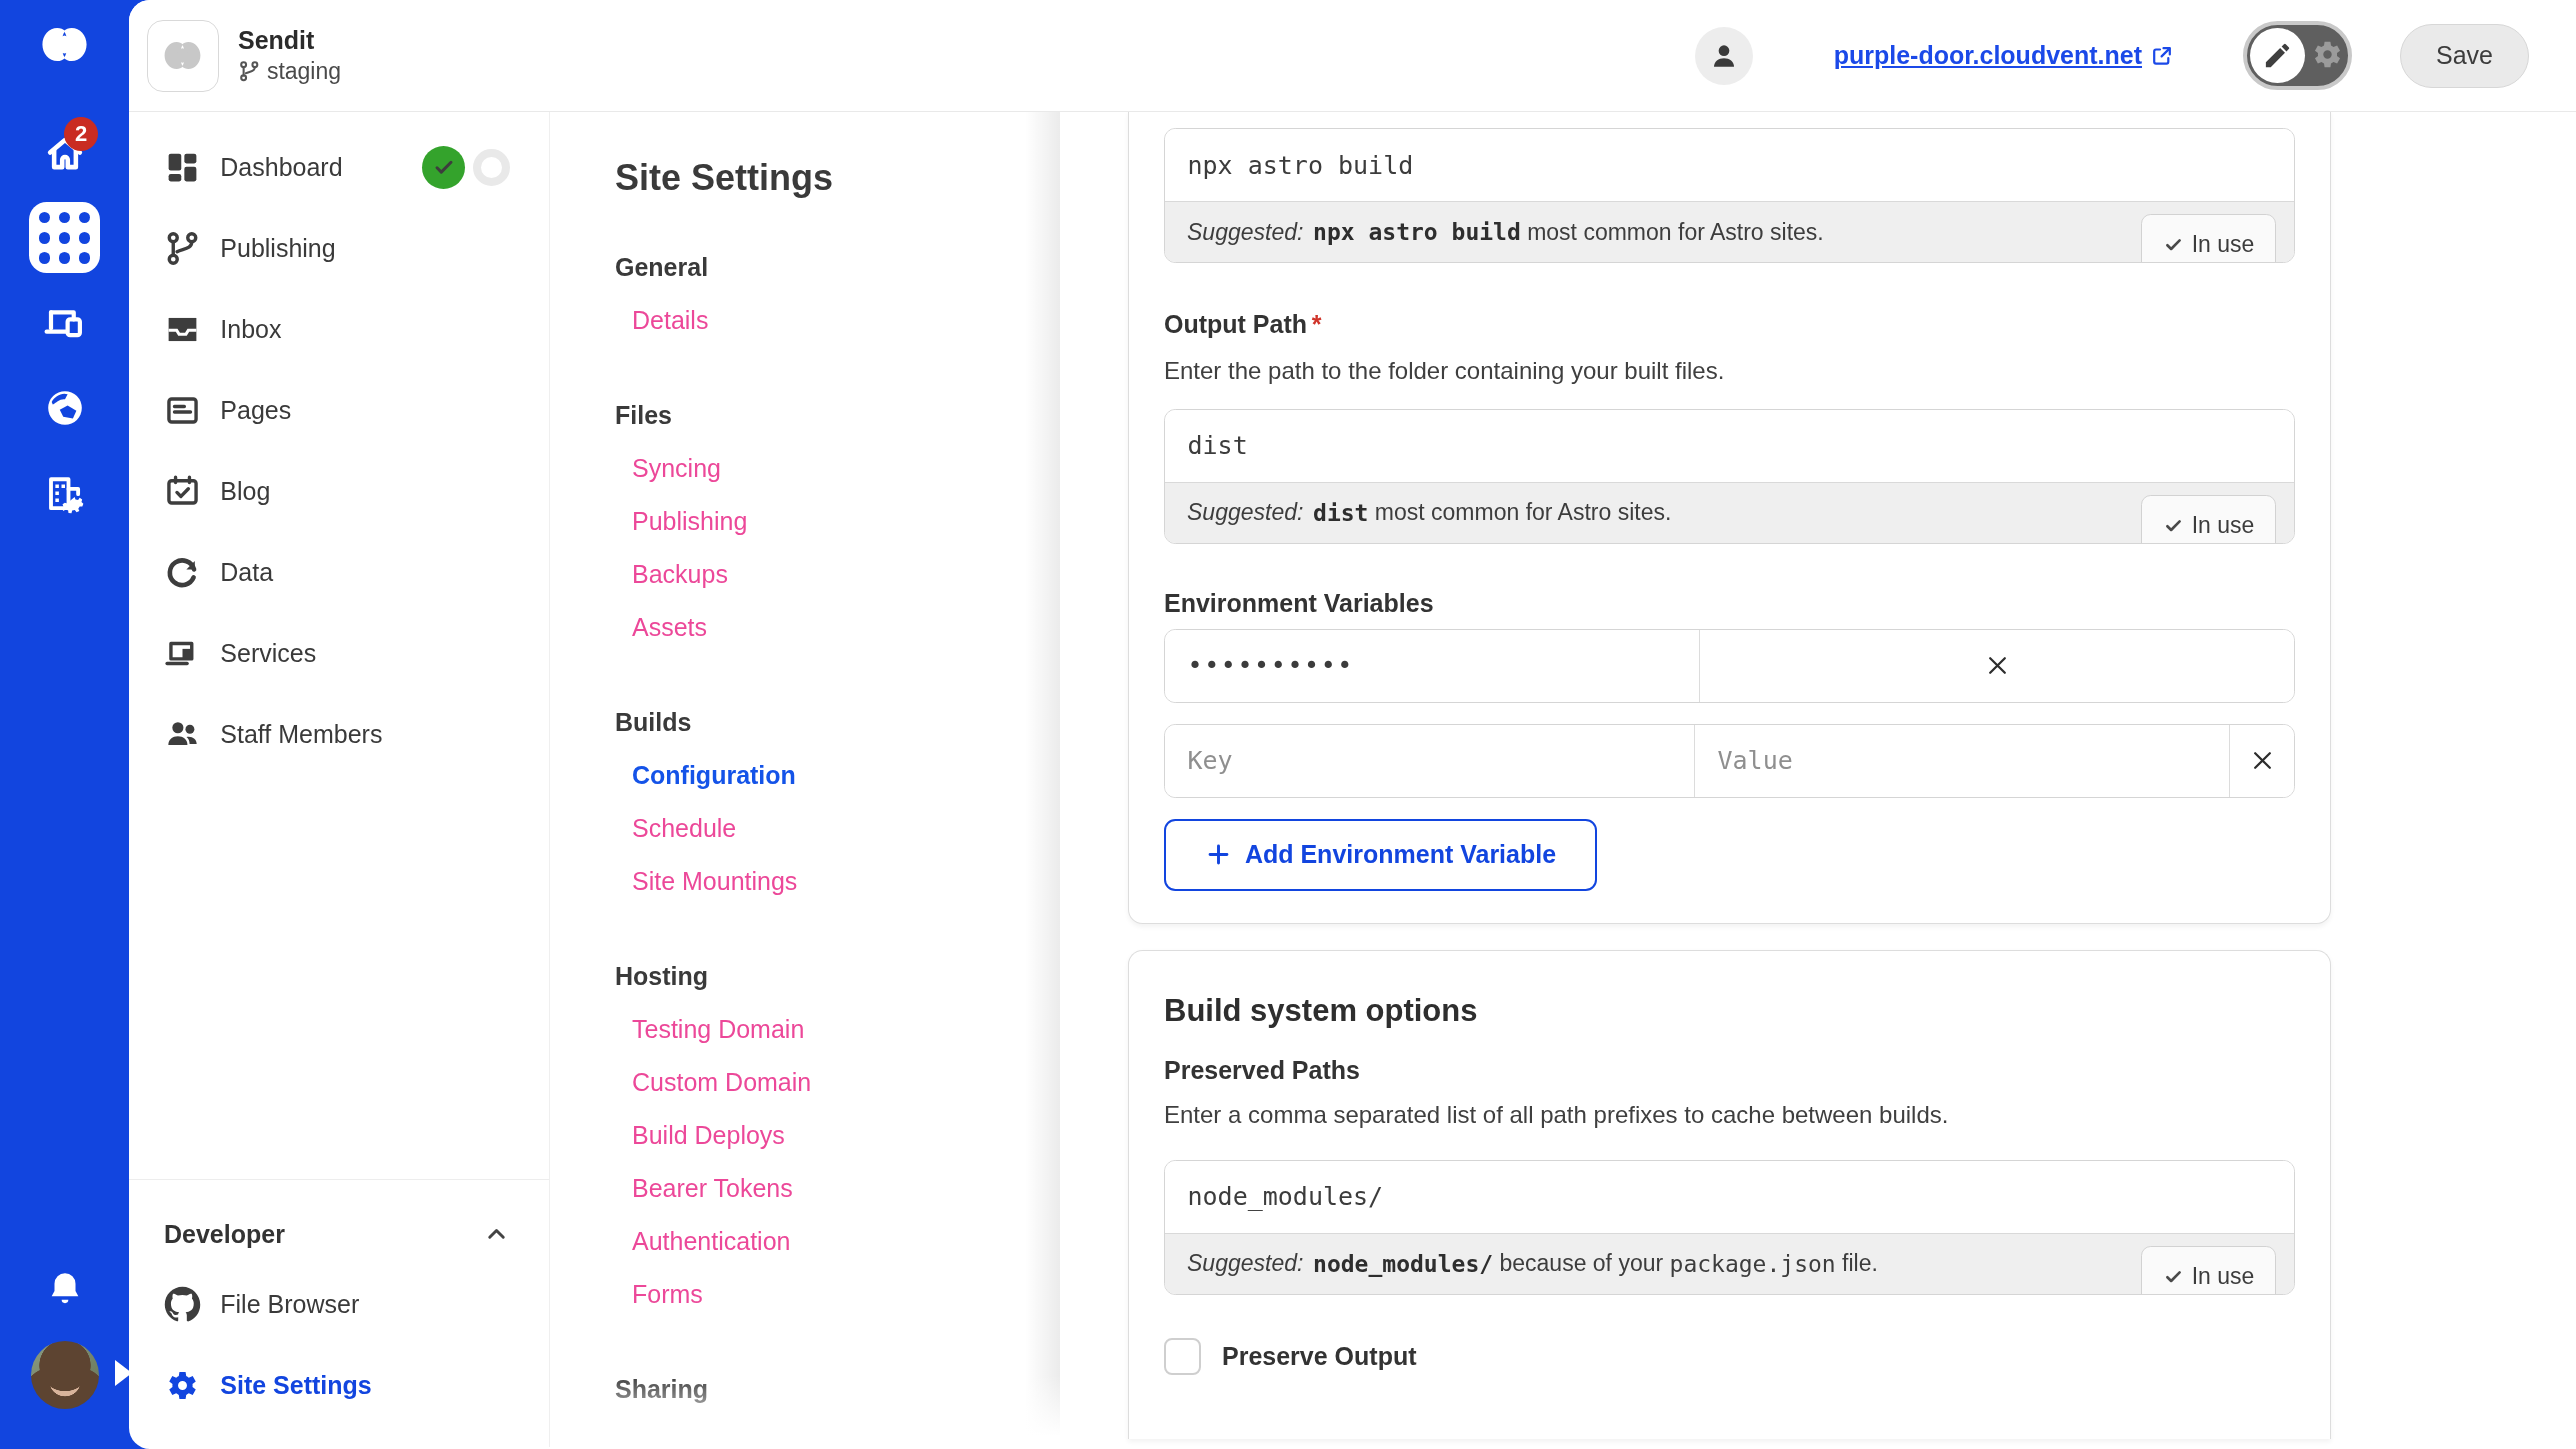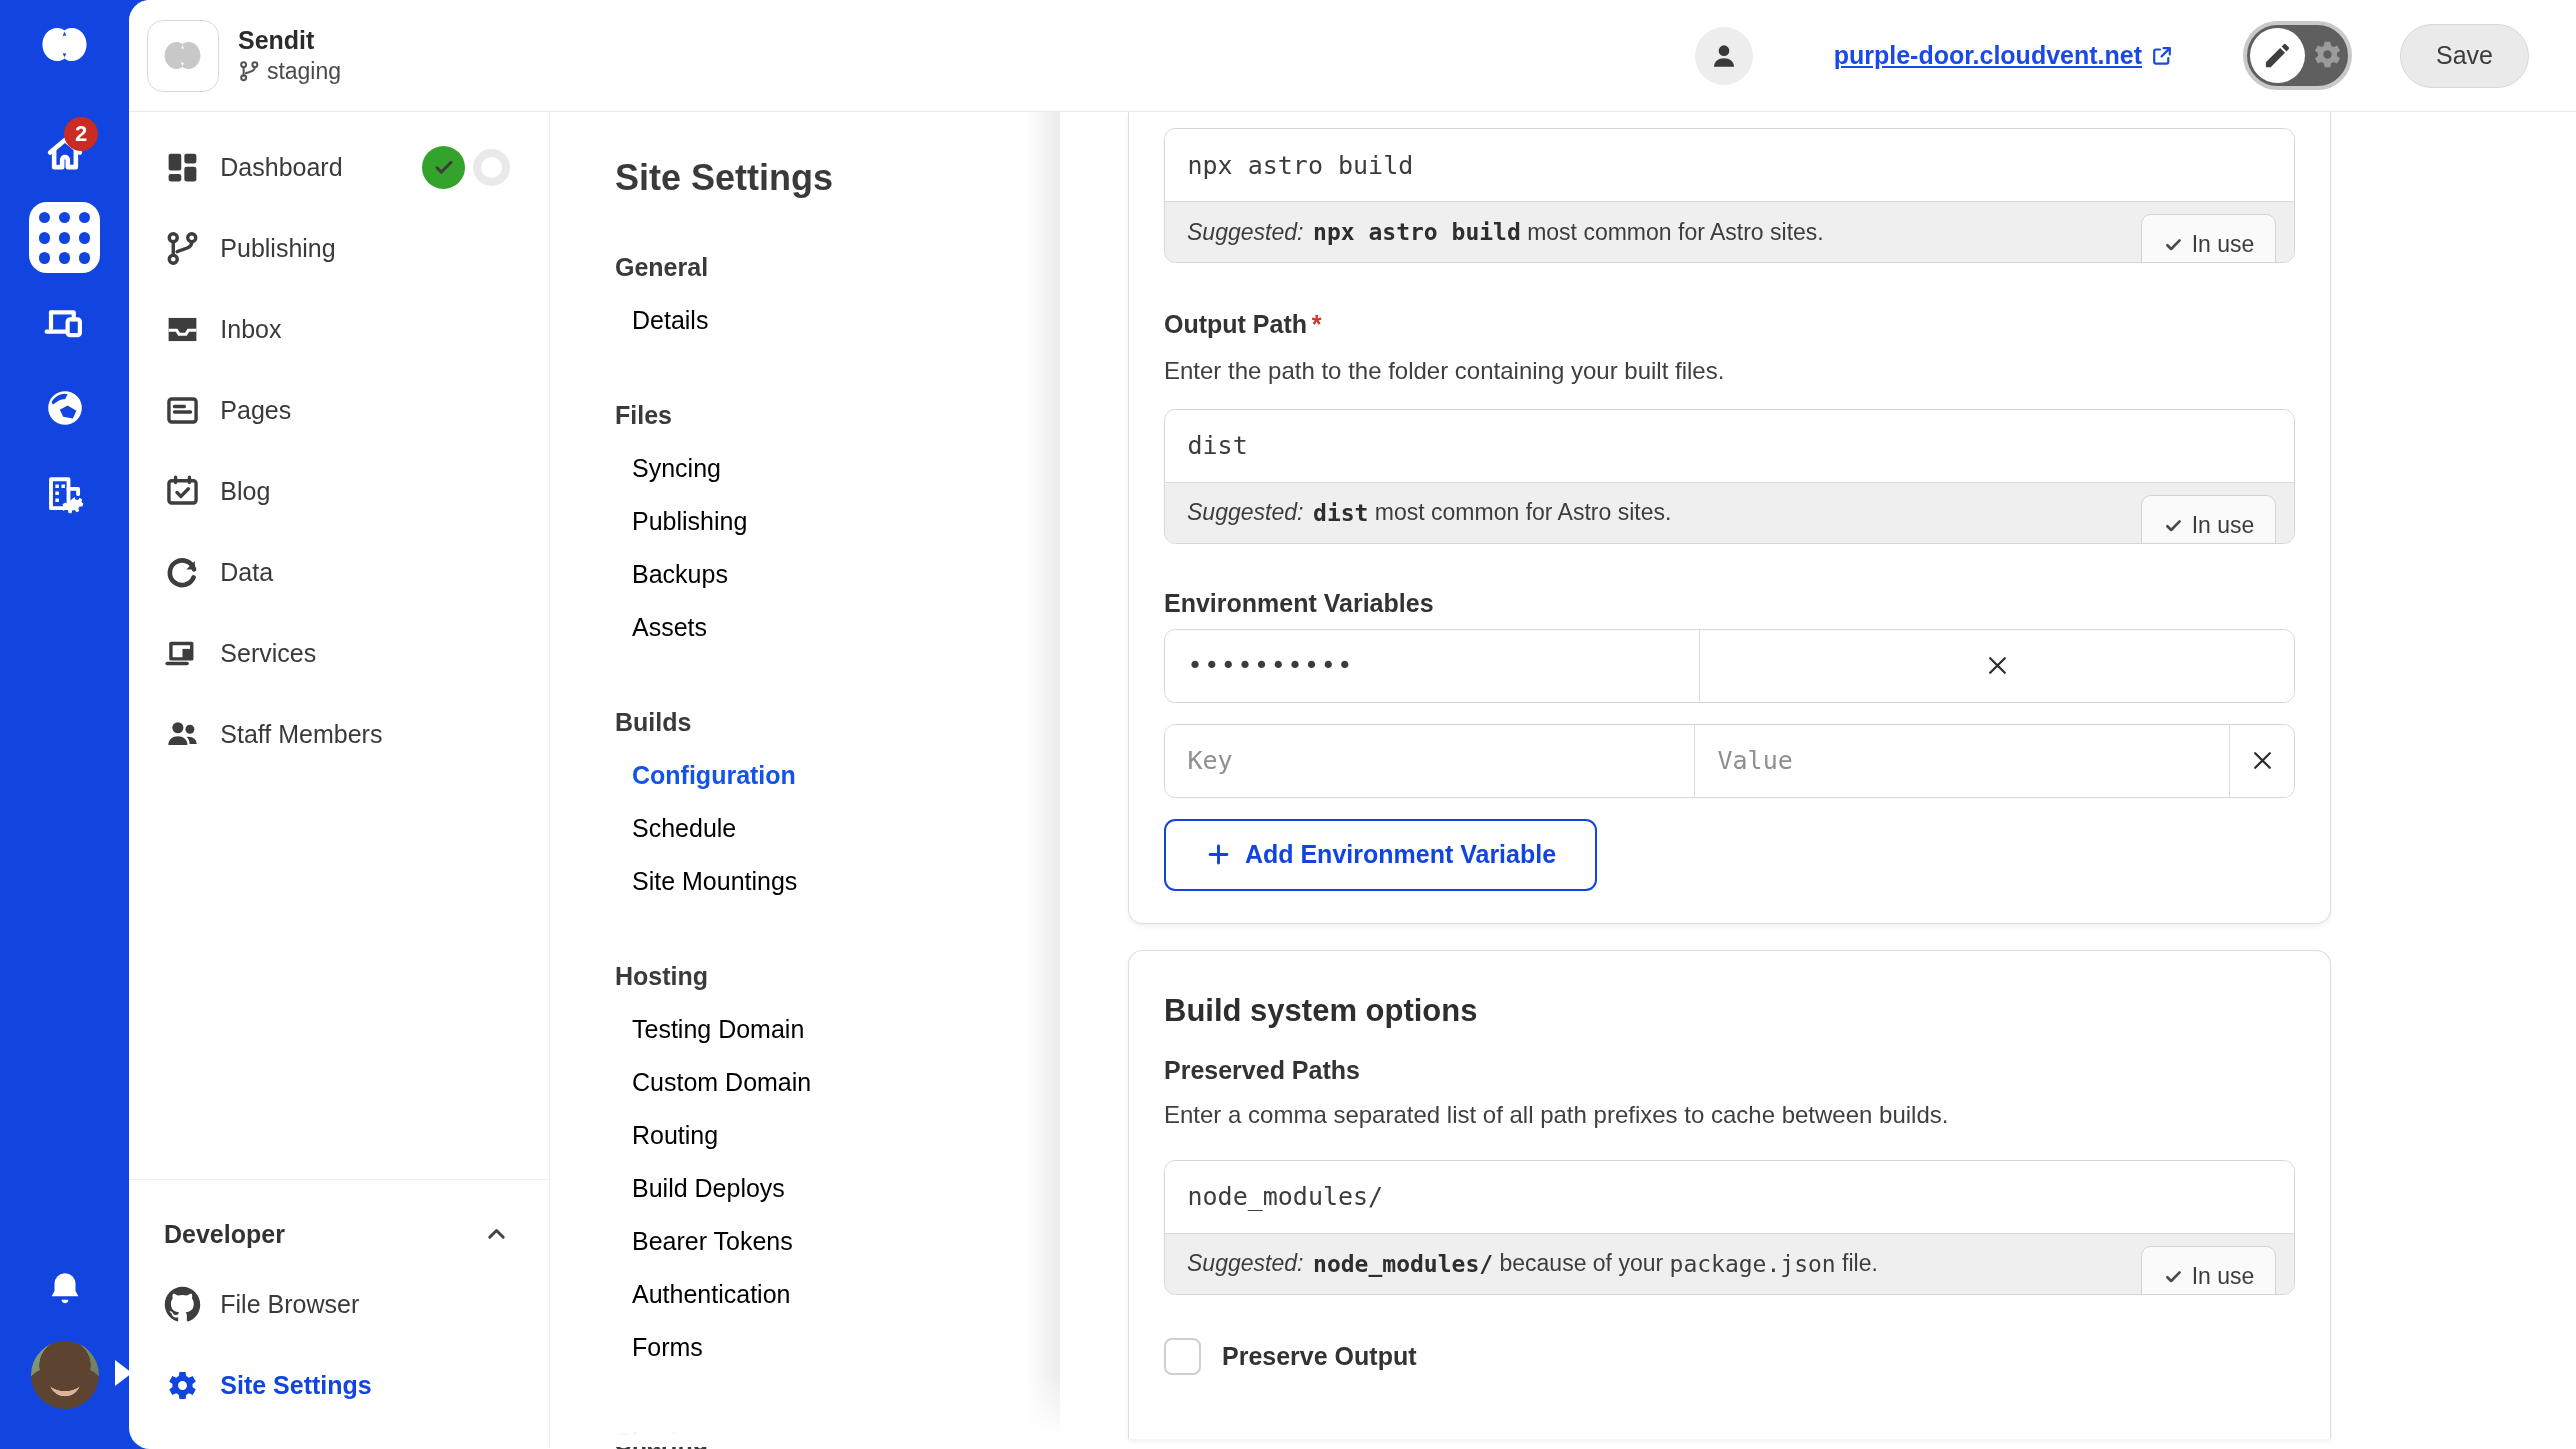--- a/index.html
+++ b/index.html
@@ -87,21 +87,21 @@
 
   
   .snav { width:510px; flex:0 0 auto; position:relative; padding:45px 0 0 65px; }
   .snav::before { content:""; position:absolute; top:0; right:0; width:35px; height:100%;
                   background:linear-gradient(to left, rgba(0,0,0,0.08), rgba(0,0,0,0)); pointer-events:none; }
   .snav::after { content:""; position:absolute; left:0; right:0; bottom:0; height:72px;
                  background:linear-gradient(to bottom, rgba(255,255,255,0), #fff 85%); pointer-events:none; }
   .snav-title { font-size:36px; font-weight:700; color:#3a3a3a; }
   .sgroup { margin-top:42px; }
   .sgroup-hd { font-size:25px; font-weight:700; color:#3a3a3a; height:53px; display:flex; align-items:center; }
-  .sitem { font-size:25px; color:#000000; height:53px; display:flex; align-items:center; padding-left:17px; cursor:pointer; }
+  .sitem { font-size:25px; color:#ec4899; height:53px; display:flex; align-items:center; padding-left:17px; cursor:pointer; }
   .sitem.active { color:#1453E8; font-weight:700; }
 
   
   .main { flex:1; padding:0 0 0 68px; overflow:hidden; }
   .card { width:1203px; border:1.6px solid #DDDDDD; background:#fff; border-radius:14.5px;
           box-shadow:0 2.4px 4.8px rgba(0,0,0,0.05); }
   .card.cut-top { border-top:0; border-radius:0 0 14.5px 14.5px; padding:16px 35px 32px; }
   .card2 { margin-top:26px; padding:42px 35px 64px; border-radius:14.5px 14.5px 0 0; border-bottom:0; }
 
   .igroup { border:1.6px solid #D5D5D5; border-radius:11.3px; overflow:hidden; }
@@ -458,21 +458,20 @@
         <div class="sgroup-hd">Builds</div>
         <div class="sitem active">Configuration</div>
         <div class="sitem">Schedule</div>
         <div class="sitem">Site Mountings</div>
       </div>
 
       <div class="sgroup">
         <div class="sgroup-hd">Hosting</div>
         <div class="sitem">Testing Domain</div>
         <div class="sitem">Custom Domain</div>
-        <div class="sitem">Routing</div>
         <div class="sitem">Build Deploys</div>
         <div class="sitem">Bearer Tokens</div>
         <div class="sitem">Authentication</div>
         <div class="sitem">Forms</div>
       </div>
 
       <div class="sgroup">
         <div class="sgroup-hd">Sharing</div>
       </div>
     </nav>

